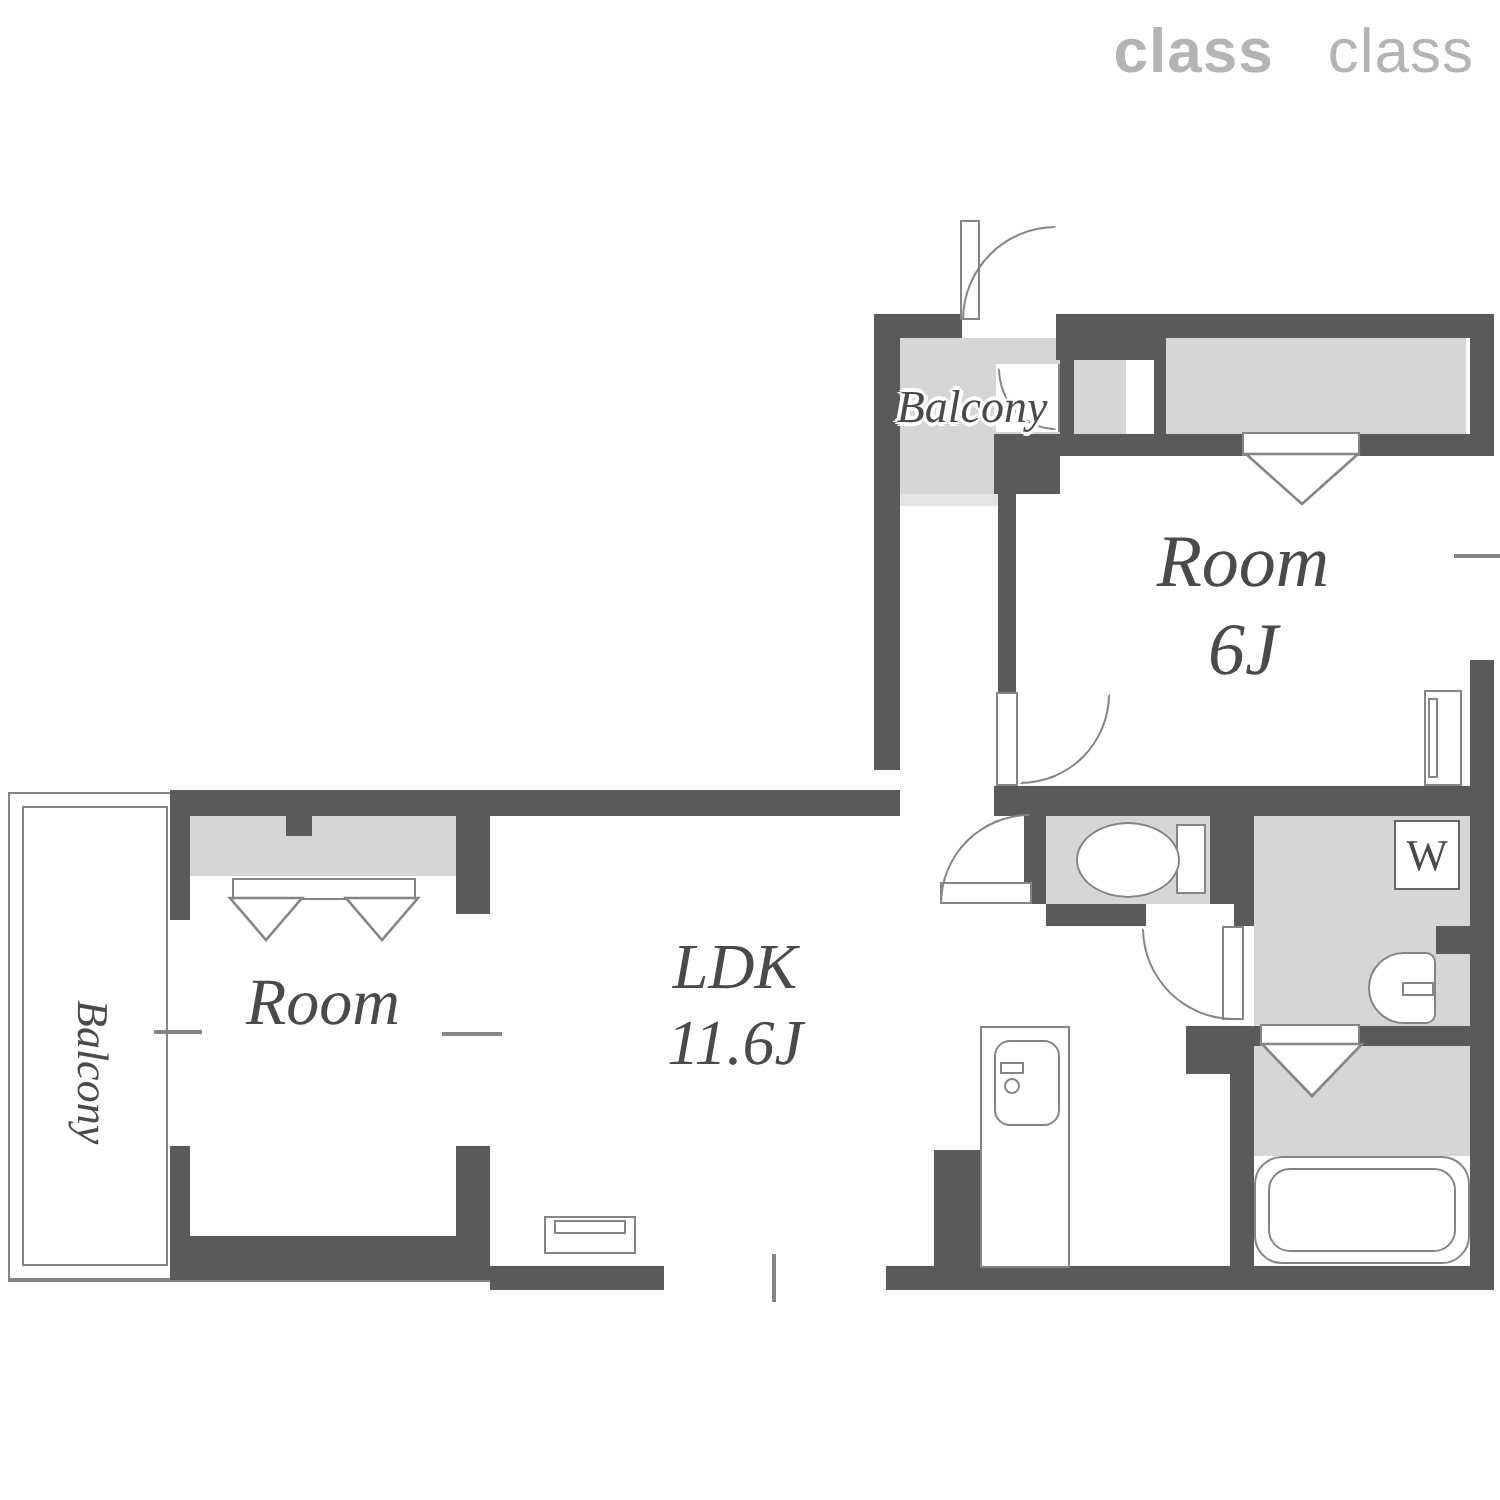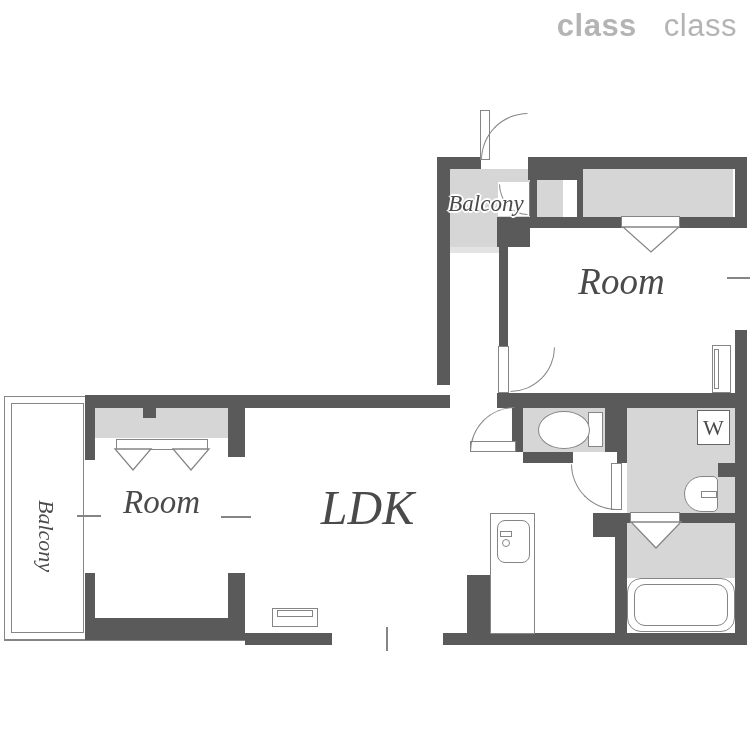--- a/index.html
+++ b/index.html
@@ -132,22 +132,24 @@
   <div class="abs outline" style="left:500px;top:531px;width:12px;height:6px;border-width:1px;"></div>
   <div class="abs outline" style="left:502px;top:539px;width:8px;height:8px;border-radius:50%;border-width:1px;"></div>
   <div class="abs bordered" style="left:712px;top:345px;width:19px;height:48px;"></div>
   <div class="abs outline" style="left:714px;top:349px;width:5px;height:40px;border-width:1px;"></div>
   <div class="abs bordered" style="left:272px;top:608px;width:46px;height:19px;"></div>
   <div class="abs outline" style="left:277px;top:610px;width:36px;height:7px;border-width:1px;"></div>
 
   <div class="abs room-label halo" style="left:436px;top:190px;width:100px;font-size:23px;">Balcony</div>
   <div class="abs room-label" style="left:508px;top:260px;width:227px;font-size:37px;">
     <div>Room</div>
+    <div>6J</div>
   </div>
   <div class="abs room-label" style="left:95px;top:483px;width:133px;font-size:33px;">
     <div>Room</div>
   </div>
-  <div class="abs room-label" style="left:270px;top:465px;width:195px;font-size:48px;margin-top:15px;">
+  <div class="abs room-label" style="left:270px;top:465px;width:195px;font-size:32px;">
     <div>LDK</div>
+    <div>11.6J</div>
   </div>
   <div class="abs room-label vtext" style="left:33px;top:466px;height:140px;font-size:22px;">Balcony</div>
 
 </div>
 
 </body></html>

